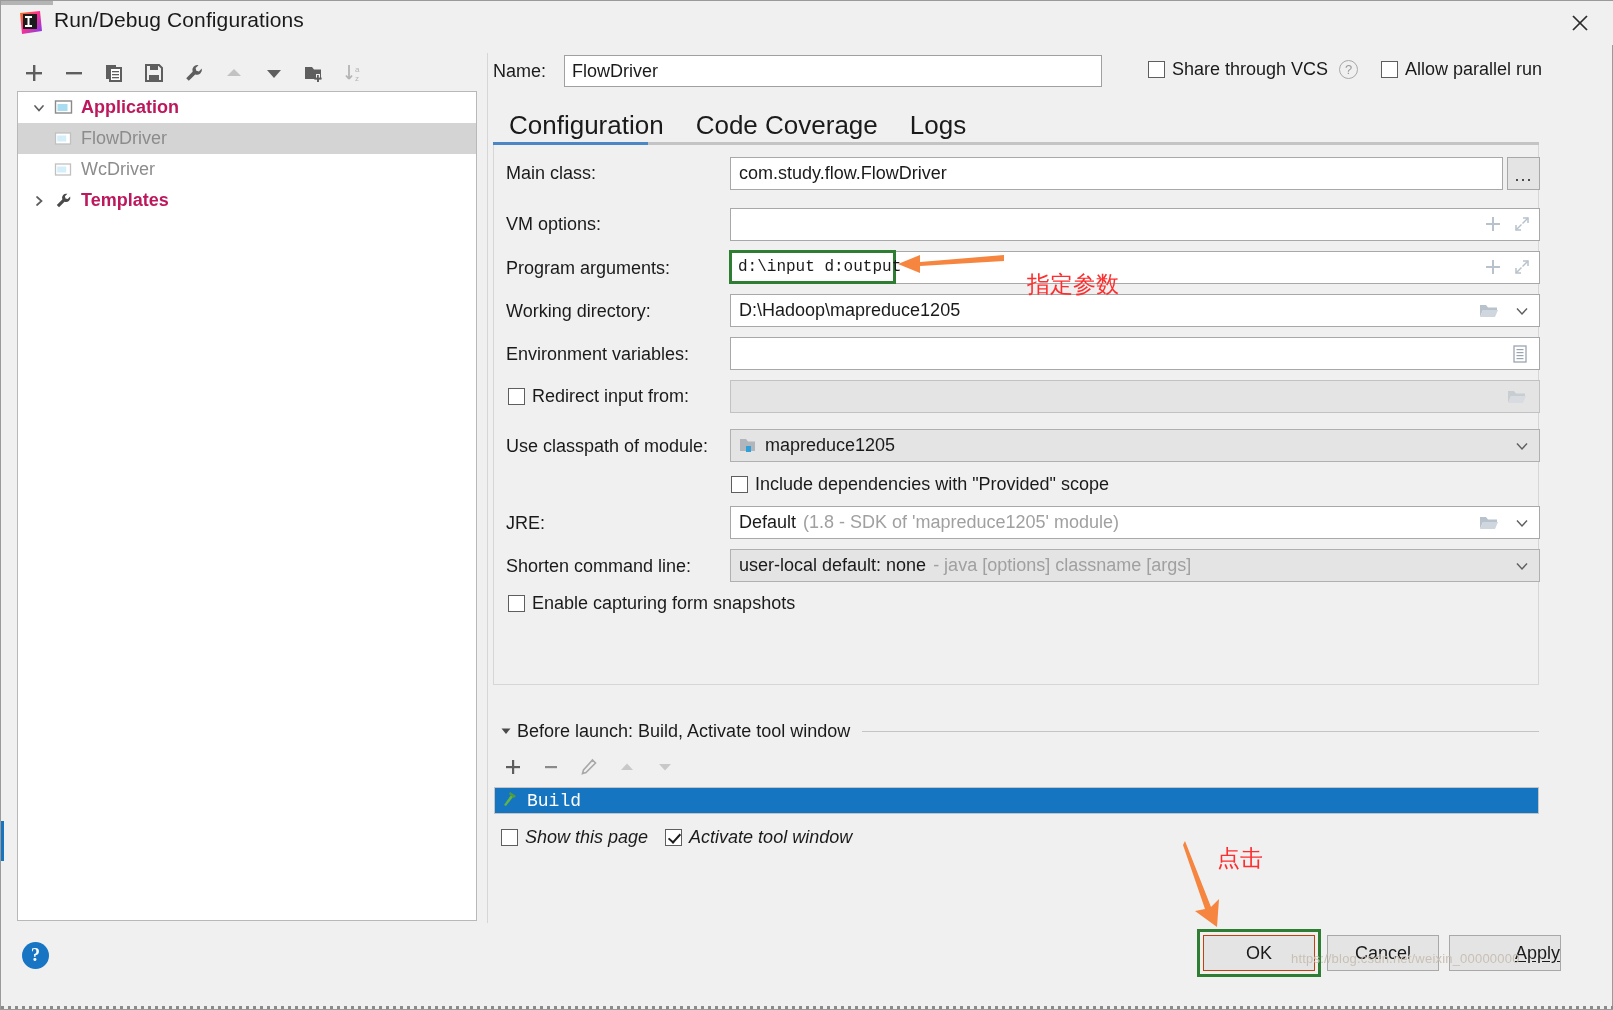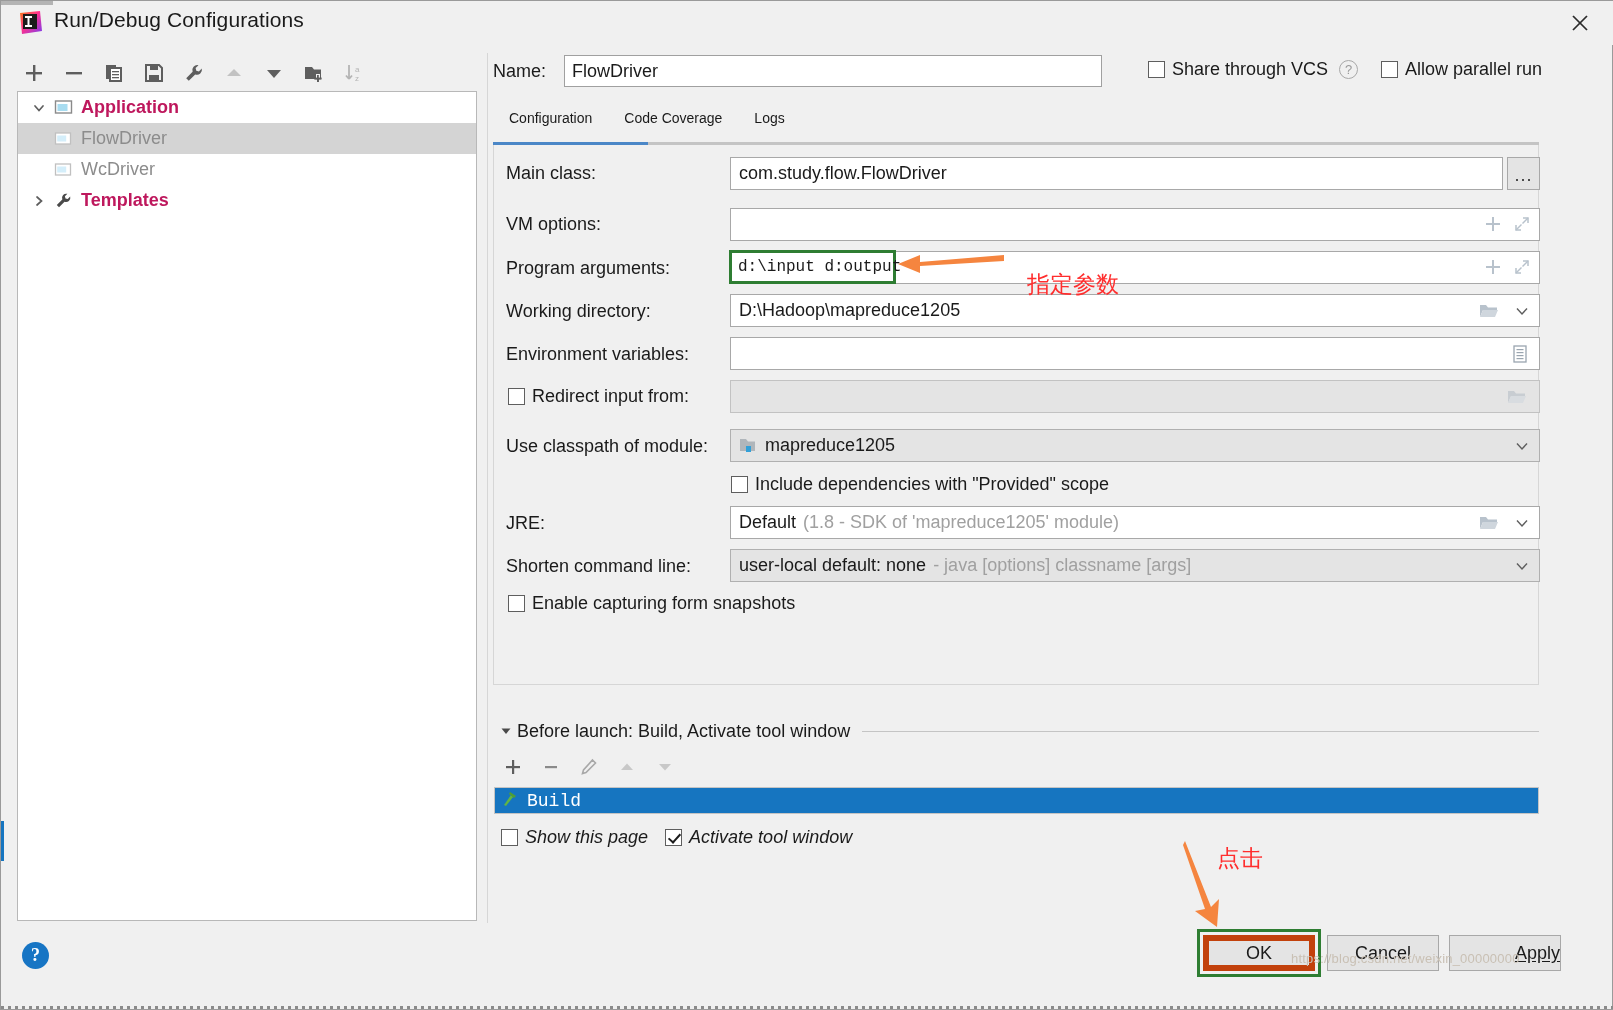--- a/index.html
+++ b/index.html
@@ -163,21 +163,21 @@
 
   
   #tabs {
     position: absolute; left: 492px; top: 106px;
     width: 1100px; height: 36px;
     display: flex; align-items: flex-start;
   }
   .tab {
     height: 34px;
     padding: 3px 16px 10px 16px;
-    font-size: 14px;
+    font-size: 26px;
     color: #1a1a1a;
     cursor: pointer;
     white-space: nowrap;
   }
   #tab-underline {
     position: absolute; left: 492px; top: 141px;
     width: 1046px; height: 3px;
     background: #c4c4c4;
   }
   #tab-underline-active {
@@ -308,21 +308,21 @@
   
   #ok-highlight {
     position: absolute; left: 1196px; top: 928px;
     width: 124px; height: 48px;
     border: 3px solid #2e7d32;
   }
   #ok-btn {
     position: absolute; left: 1202px; top: 934px;
     width: 112px; height: 36px;
     background: #e4e4e4;
-    border: 6px solid #c2410c;
+    border: 1px solid #c2410c;
     display: flex; align-items: center; justify-content: center;
     font-size: 18px; color: #1a1a1a;
     cursor: pointer;
   }
   #cancel-btn {
     position: absolute; left: 1326px; top: 934px;
     width: 112px; height: 36px;
     background: #e4e4e4;
     border: 1px solid #a8a8a8;
     display: flex; align-items: center; justify-content: center;

